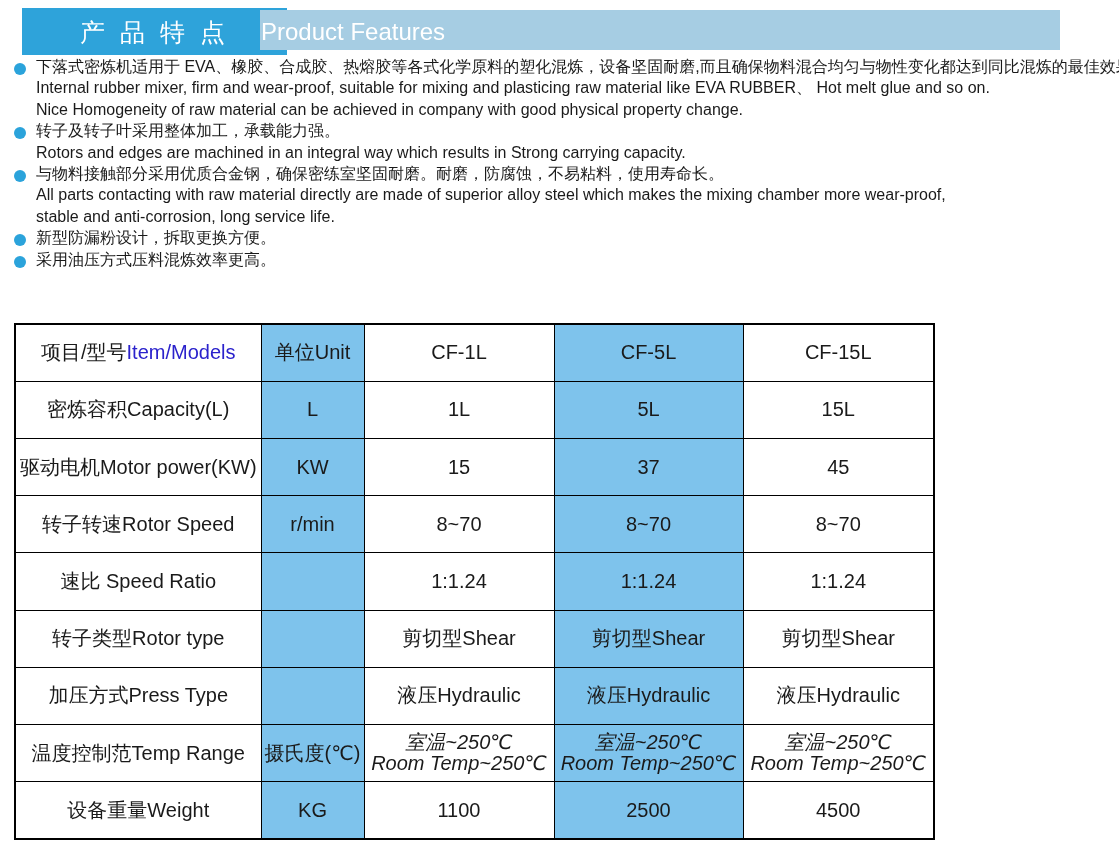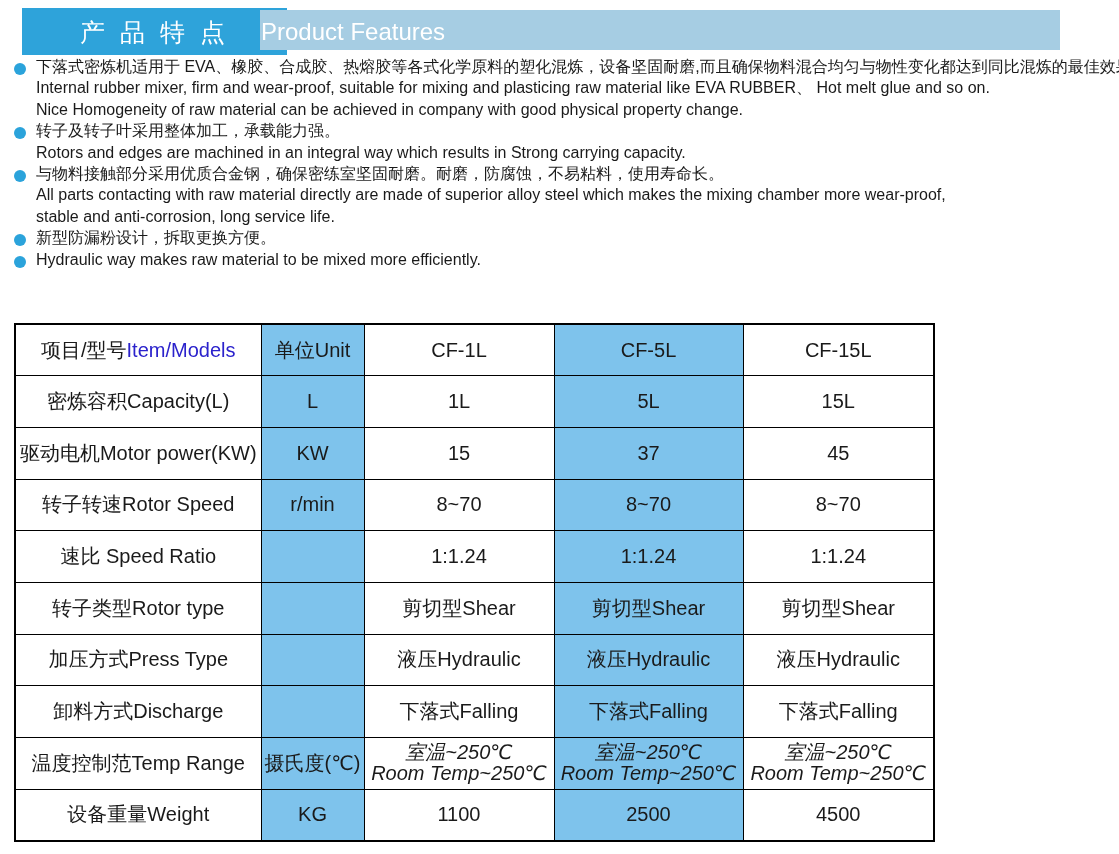--- a/index.html
+++ b/index.html
@@ -70,21 +70,21 @@
     <div class="line">stable and anti-corrosion, long service life.</div>
   </div>
 
   <div class="feature">
     <span class="dot"></span>
     <div class="line">新型防漏粉设计，拆取更换方便。</div>
   </div>
 
   <div class="feature">
     <span class="dot"></span>
-    <div class="line">Hydraulic way makes raw material to be mixed more efficiently.</div>
+    <div class="line">采用油压方式压料混炼效率更高。</div>
   </div>
 
 </div>
 
 <table class="spec">
   <colgroup>
     <col style="width:246px">
       <col style="width:103px">
       <col style="width:190px">
       <col style="width:189px">
@@ -134,27 +134,20 @@
     <td>剪切型Shear</td>
   </tr>
   <tr>
     <td class="item">加压方式Press Type</td>
     <td class="blue"></td>
     <td>液压Hydraulic</td>
     <td class="blue">液压Hydraulic</td>
     <td>液压Hydraulic</td>
   </tr>
   <tr>
-    <td class="item">卸料方式Discharge</td>
-    <td class="blue"></td>
-    <td>下落式Falling</td>
-    <td class="blue">下落式Falling</td>
-    <td>下落式Falling</td>
-  </tr>
-  <tr>
     <td class="item">温度控制范Temp Range</td>
     <td class="blue tempunit">摄氏度(℃)</td>
     <td class="tempcell">
       <div>室温~250℃</div>
       <div>Room Temp~250℃</div>
     </td>
     <td class="blue tempcell">
       <div>室温~250℃</div>
       <div>Room Temp~250℃</div>
     </td>

